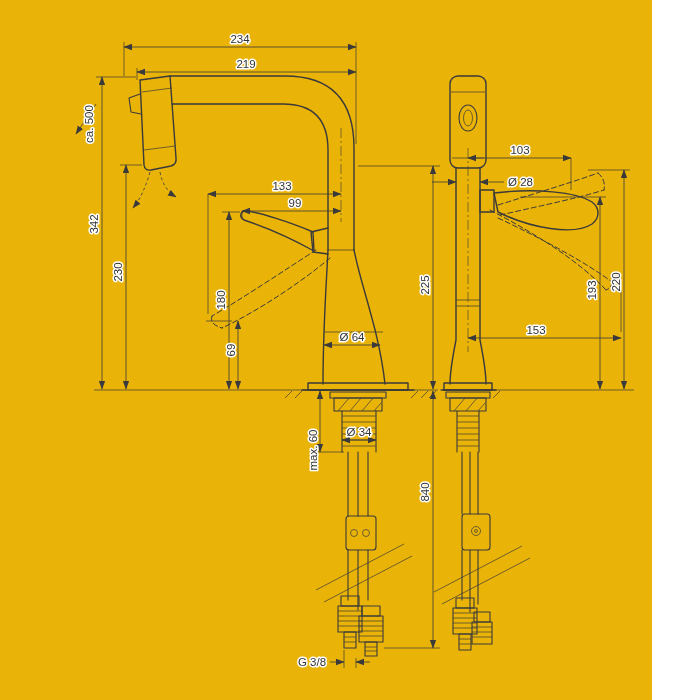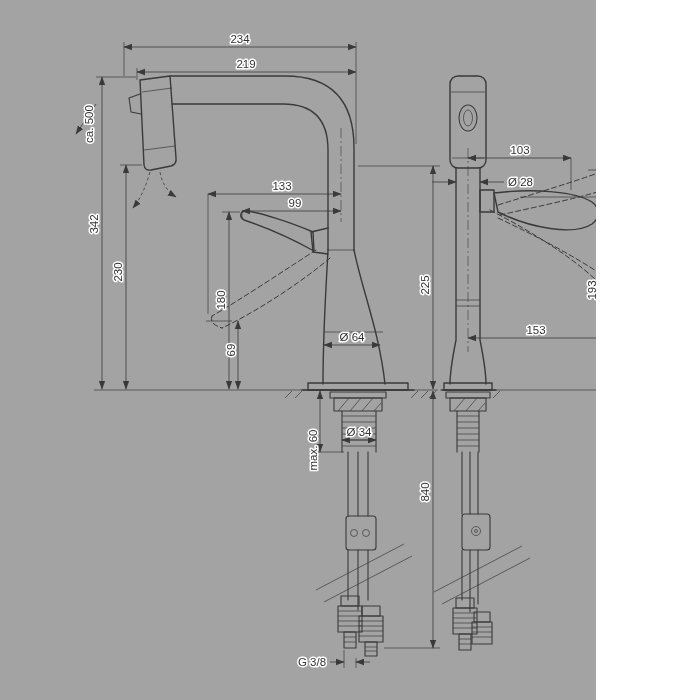--- a/index.html
+++ b/index.html
@@ -1,16 +1,16 @@
 <!DOCTYPE html>
 <html><head>
 <meta charset="utf-8">
 <style>
   html,body { margin:0; padding:0; background:#ffffff; }
-  .canvas { width:596px; height:700px; background:#a3a3a3; position:relative; overflow:hidden; }
+  .canvas { width:652px; height:700px; background:#eab308; position:relative; overflow:hidden; }
   svg { display:block; }
   .outline { fill:none; stroke:#3a3a3a; stroke-width:1.4; stroke-linejoin:round; stroke-linecap:round; }
   .med     { fill:none; stroke:#3a3a3a; stroke-width:1.1; stroke-linejoin:round; stroke-linecap:round; }
   .thin    { fill:none; stroke:#3a3a3a; stroke-width:0.7; }
   .dim     { fill:none; stroke:#3a3a3a; stroke-width:0.8; }
   .dashed  { fill:none; stroke:#3a3a3a; stroke-width:1; stroke-dasharray:5 3; stroke-linecap:round; }
   .dashfine{ fill:none; stroke:#3a3a3a; stroke-width:0.8; stroke-dasharray:3 2.5; }
   .cline   { fill:none; stroke:#3a3a3a; stroke-width:0.6; stroke-dasharray:10 3 2 3; }
   text.dimlabel {
     font-family:"Liberation Sans", sans-serif;

